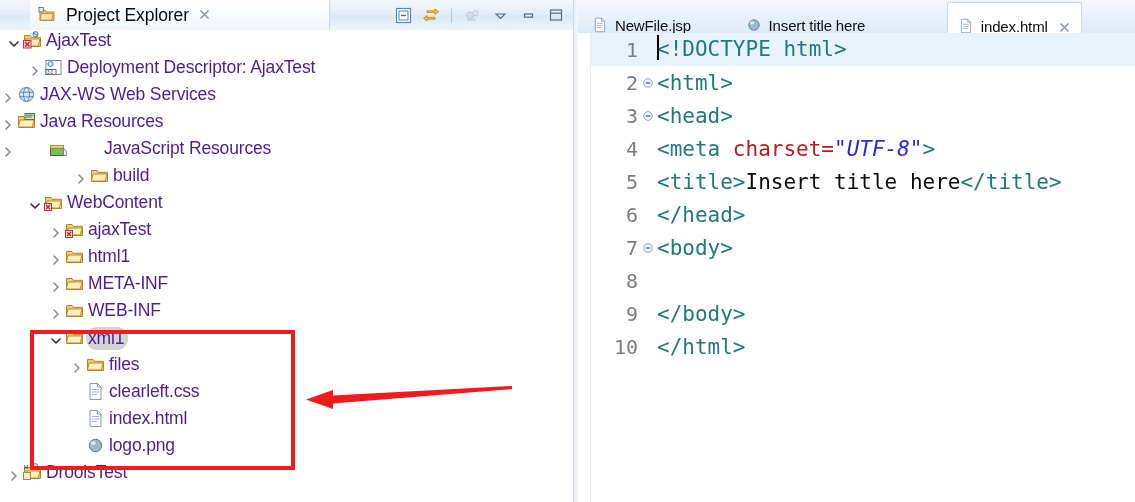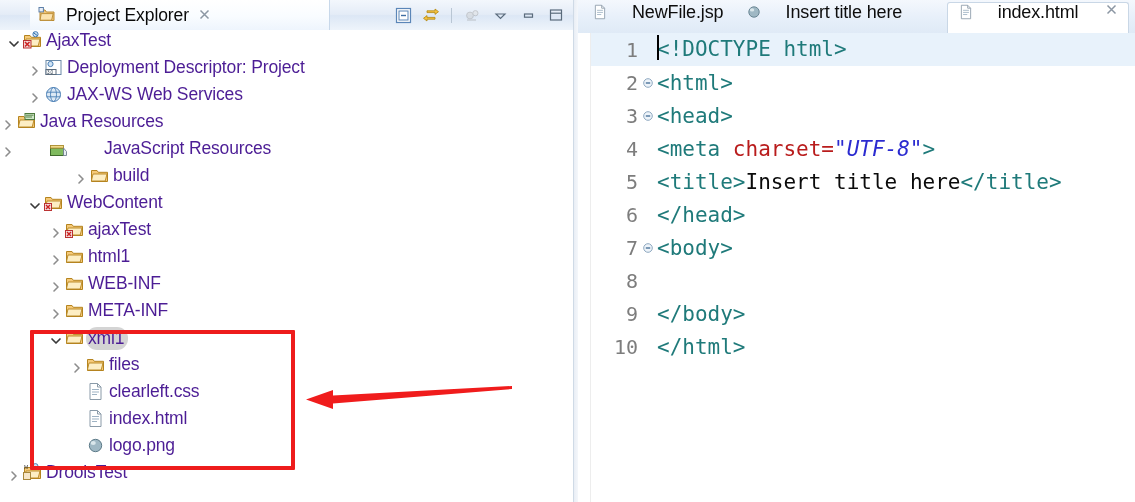--- a/index.html
+++ b/index.html
@@ -72,22 +72,22 @@
   
   .right-panel{
     position:absolute;left:578px;top:0;right:0;height:502px;background:#ffffff;
   }
   .ed-tabbar{
     position:relative;height:33px;
     background:linear-gradient(to bottom,#f4f8fd 0%,#e8f0fa 50%,#dfeaf6 100%);
     border-bottom:1px solid #c3d3e4;
   }
   .etab{
-    position:absolute;top:3px;height:30px;display:flex;align-items:flex-start;gap:23px;
-    padding:0 10px;box-sizing:border-box;font-size:18px;color:#0d0d0d;
+    position:absolute;top:3px;height:30px;display:flex;align-items:flex-end;gap:6px;
+    padding:0 10px;box-sizing:border-box;font-size:15px;color:#0d0d0d;
     letter-spacing:-0.15px;
   }
   .etab.active{
     background:#ffffff;
     border:1px solid #c9d7e6;border-bottom:none;
     border-radius:3px 3px 0 0;
     top:2px;height:32px;
   }
   .etab-label{line-height:1;}
 
@@ -224,23 +224,23 @@
             </svg>
           </span>
           <span class="ticon">
             <svg width="19" height="19" viewBox="0 0 19 19">
               <rect x="2" y="2.5" width="15" height="14" fill="#ffffff" stroke="#6b8aa8" stroke-width="1"></rect>
               <circle cx="6.5" cy="6" r="2.6" fill="#cfe3f5" stroke="#4a7fb5"></circle>
               <rect x="2" y="11.5" width="10" height="5" fill="#ffffff" stroke="#5a6b7c"></rect>
               <text x="3" y="15.6" font-size="4.6" fill="#2a3a4a" font-family="sans-serif">3.0</text>
             </svg>
           </span>
-          <span class="tlabel">Deployment Descriptor: Project</span>
-        </div>
-        <div class="trow" style="padding-left: 27px;">
+          <span class="tlabel">Deployment Descriptor: AjaxTest</span>
+        </div>
+        <div class="trow" style="">
           <span class="twist">
             <svg width="12" height="12" viewBox="0 0 12 12">
               <path d="M4 2 L8 6 L4 10" fill="none" stroke="#8d8d8d" stroke-width="1.6" stroke-linecap="round" stroke-linejoin="round"></path>
             </svg>
           </span>
           <span class="ticon">
             <svg width="19" height="19" viewBox="0 0 19 19">
               <circle cx="9.5" cy="9.5" r="7" fill="#dce9f5" stroke="#4a7fb5" stroke-width="1"></circle>
               <ellipse cx="9.5" cy="9.5" rx="3" ry="7" fill="none" stroke="#4a7fb5" stroke-width=".9"></ellipse>
               <path d="M2.7 7.2h13.6M2.7 11.8h13.6" stroke="#4a7fb5" stroke-width=".9"></path>
@@ -344,35 +344,35 @@
             <svg width="12" height="12" viewBox="0 0 12 12">
               <path d="M4 2 L8 6 L4 10" fill="none" stroke="#8d8d8d" stroke-width="1.6" stroke-linecap="round" stroke-linejoin="round"></path>
             </svg>
           </span>
           <span class="ticon">
             <svg width="19" height="19" viewBox="0 0 19 19">
               <path d="M1.5 4.5h5.5l1.3 1.8h9.2v9.2H1.5z" fill="#f5c978" stroke="#b5841f" stroke-width="1"></path>
               <path d="M3 8h14l-1.8 7H1.4z" fill="#fdeec4" stroke="#b5841f" stroke-width=".9"></path>
             </svg>
           </span>
+          <span class="tlabel">META-INF</span>
+        </div>
+        <div class="trow" style="padding-left: 48px;">
+          <span class="twist">
+            <svg width="12" height="12" viewBox="0 0 12 12">
+              <path d="M4 2 L8 6 L4 10" fill="none" stroke="#8d8d8d" stroke-width="1.6" stroke-linecap="round" stroke-linejoin="round"></path>
+            </svg>
+          </span>
+          <span class="ticon">
+            <svg width="19" height="19" viewBox="0 0 19 19">
+              <path d="M1.5 4.5h5.5l1.3 1.8h9.2v9.2H1.5z" fill="#f5c978" stroke="#b5841f" stroke-width="1"></path>
+              <path d="M3 8h14l-1.8 7H1.4z" fill="#fdeec4" stroke="#b5841f" stroke-width=".9"></path>
+            </svg>
+          </span>
           <span class="tlabel">WEB-INF</span>
-        </div>
-        <div class="trow" style="padding-left: 48px;">
-          <span class="twist">
-            <svg width="12" height="12" viewBox="0 0 12 12">
-              <path d="M4 2 L8 6 L4 10" fill="none" stroke="#8d8d8d" stroke-width="1.6" stroke-linecap="round" stroke-linejoin="round"></path>
-            </svg>
-          </span>
-          <span class="ticon">
-            <svg width="19" height="19" viewBox="0 0 19 19">
-              <path d="M1.5 4.5h5.5l1.3 1.8h9.2v9.2H1.5z" fill="#f5c978" stroke="#b5841f" stroke-width="1"></path>
-              <path d="M3 8h14l-1.8 7H1.4z" fill="#fdeec4" stroke="#b5841f" stroke-width=".9"></path>
-            </svg>
-          </span>
-          <span class="tlabel">META-INF</span>
         </div>
         <div class="trow" style="padding-left: 48px;">
           <span class="twist">
             <svg width="12" height="12" viewBox="0 0 12 12">
               <path d="M2 4 L6 8 L10 4" fill="none" stroke="#3a3a3a" stroke-width="1.7" stroke-linecap="round" stroke-linejoin="round"></path>
             </svg>
           </span>
           <span class="ticon">
             <svg width="19" height="19" viewBox="0 0 19 19">
               <path d="M1.5 4.5h5.5l1.3 1.8h9.2v9.2H1.5z" fill="#f5c978" stroke="#b5841f" stroke-width="1"></path>

